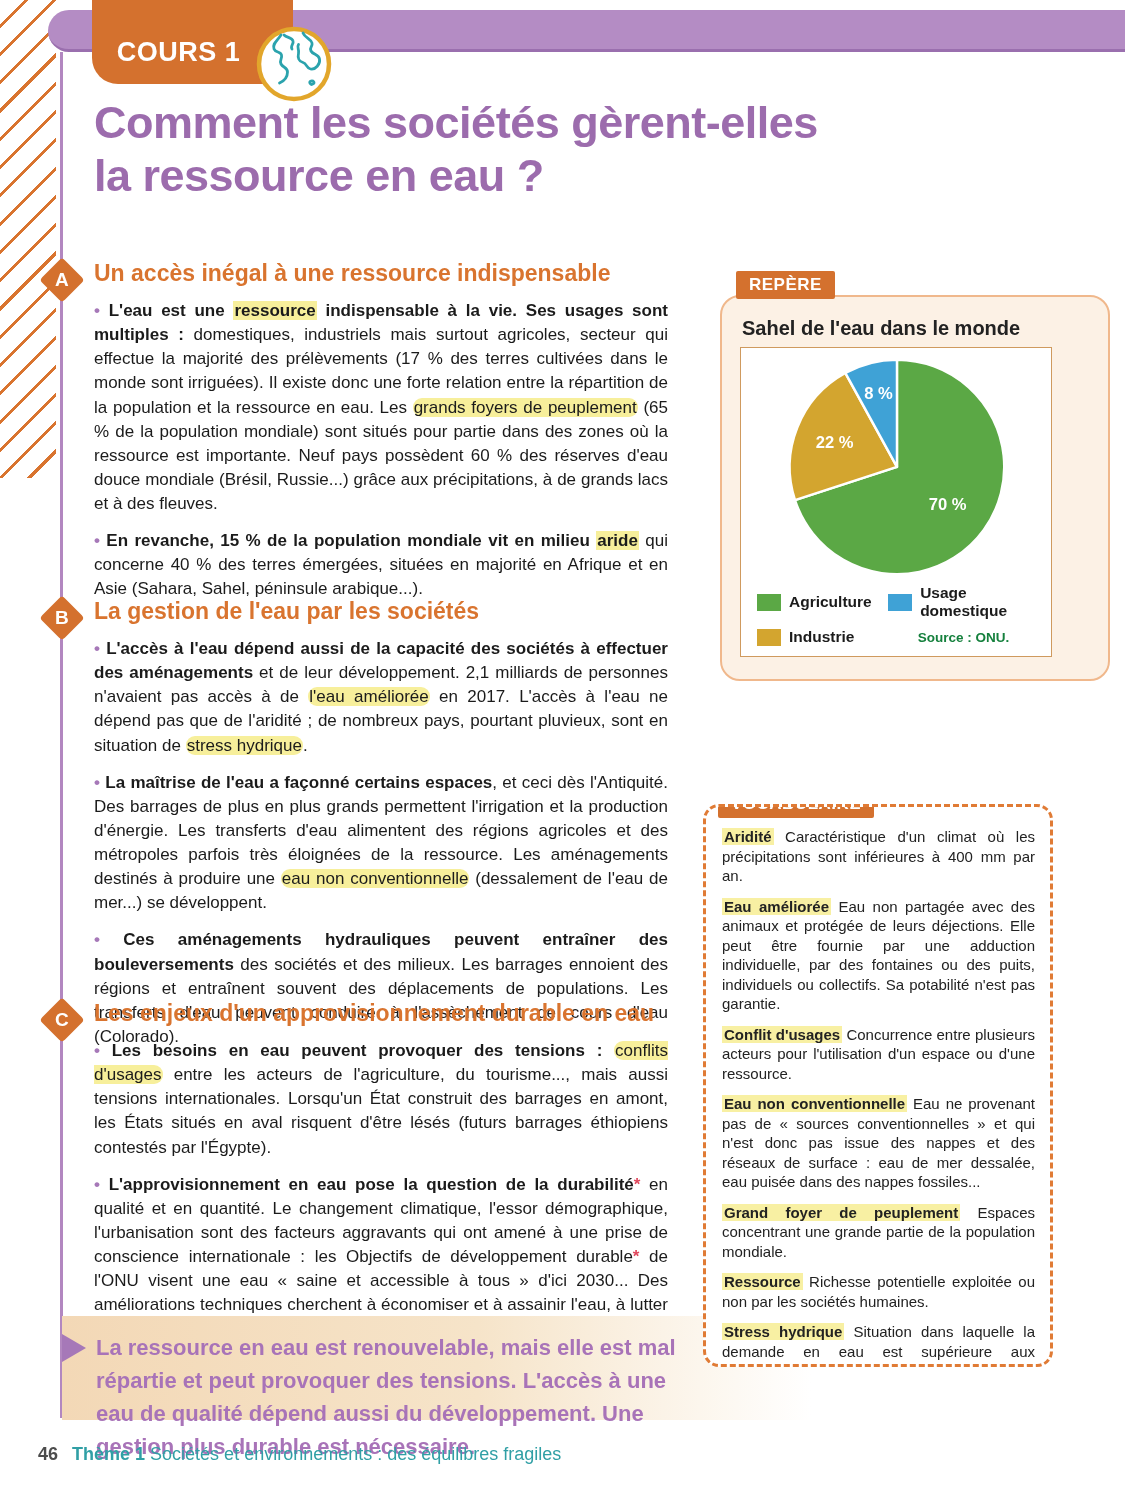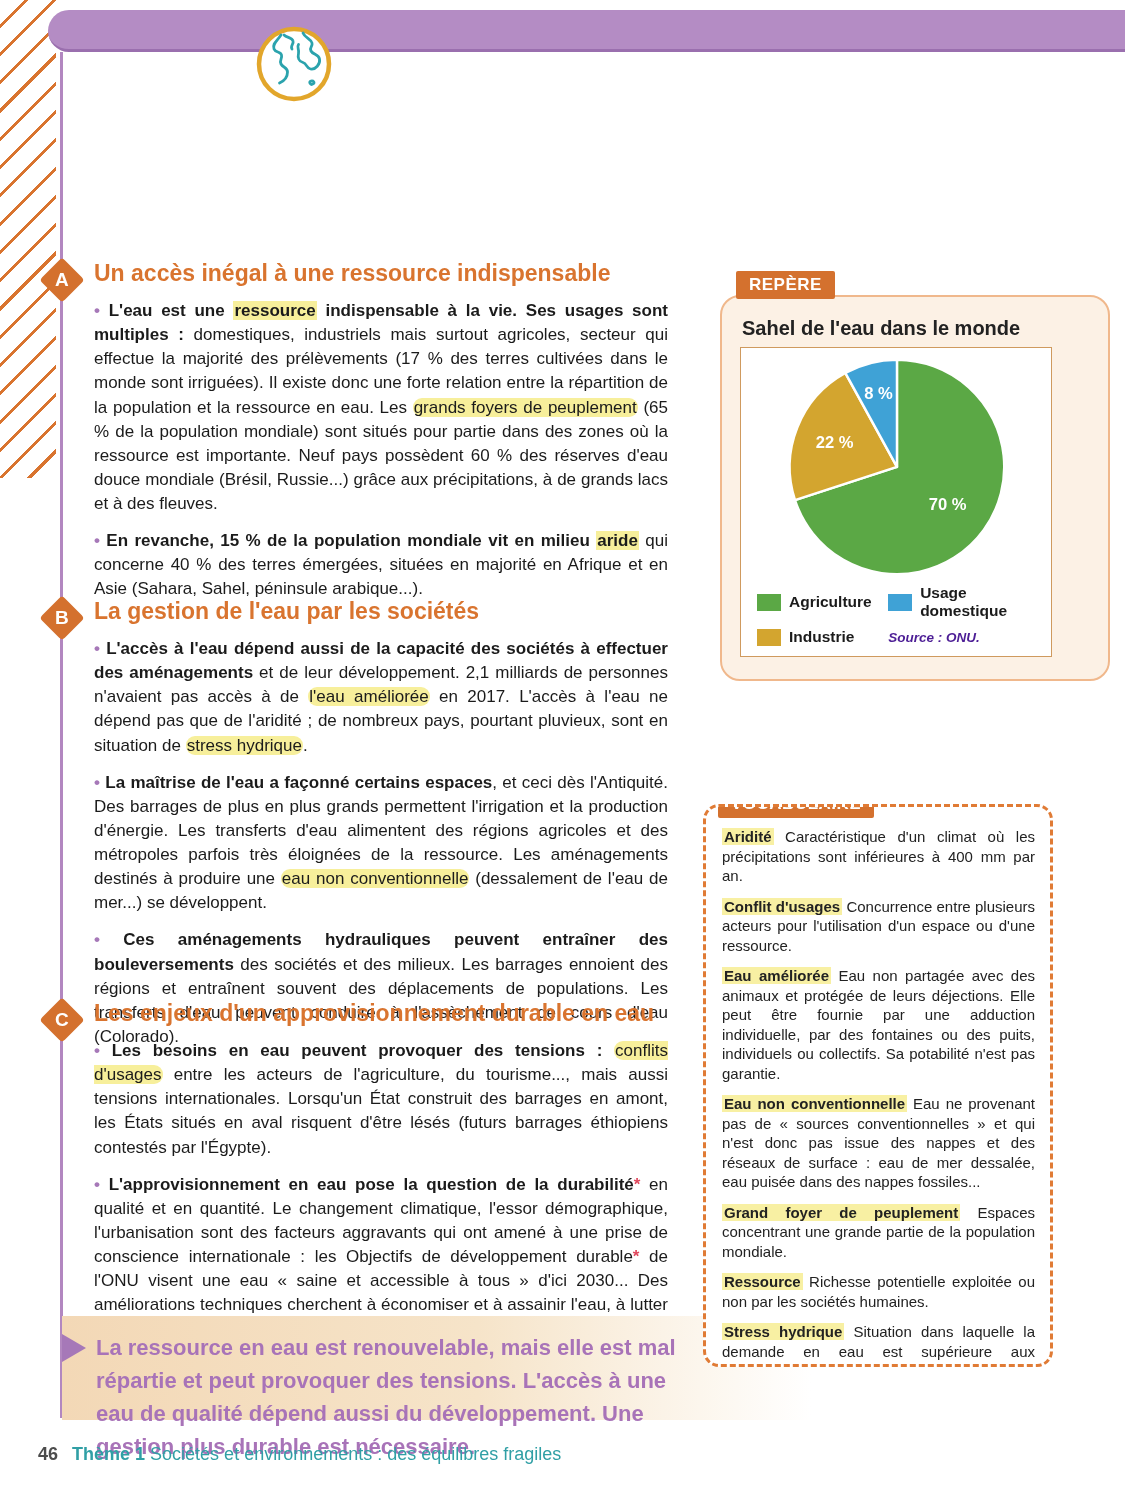--- a/index.html
+++ b/index.html
@@ -59,21 +59,21 @@
   .repere .box-label { left:14px; top:-26px; }
   .repere-title { margin:20px 0 0 20px; font-size:20px; font-weight:bold; color:#222; }
   .chartbox { position:absolute; left:18px; top:50px; width:312px; height:310px;
     background:#fff; border:1px solid #cf9a5e; display:flex; flex-direction:column; }
   .chartbox svg { display:block; }
   .pielabel { fill:#ffffff; font-weight:bold; font-size:17px; font-family:"Liberation Sans",sans-serif; }
   .legend { display:grid; grid-template-columns:1fr 1.15fr; row-gap:8px; padding:2px 12px 10px 16px; margin-top:auto; }
   .legend .li { display:flex; align-items:center; gap:8px; font-size:15.5px; font-weight:bold; color:#1b1b1b; }
   .legend .sw { width:24px; height:17px; flex:0 0 auto; }
   .sw-agri { background:#5ba845; } .sw-ind { background:#d3a52f; } .sw-dom { background:#3fa2d6; }
-  .legend .src { font-size:13.5px; color:#4c1d95; font-weight:bold; text-align:left; align-self:center;font-style:italic; }
+  .legend .src { font-size:13.5px; color:#15803d; font-weight:bold; text-align:center; align-self:center; }
 
   
   .vocab { position:absolute; left:703px; top:804px; width:350px; height:563px;
     background:#fff; border:3px dashed #e07b35; border-radius:16px; padding:20px 15px 10px 16px; overflow:hidden; }
   .vocab .box-label { left:12px; top:-17px; }
   .ventry { font-size:15px; line-height:1.3; color:#222; text-align:justify; margin-bottom:11px; }
   .vterm { font-weight:bold; background:#f8f0a3; padding:0 2px; }
 
   
   .footer { position:absolute; left:38px; top:1444px; font-size:18px; }
@@ -82,31 +82,38 @@
   .theme-title { color:#309fa5; }
 </style>
 </head>
 <body>
 
 <div class="page">
 
   <div class="stripes"></div>
   <div class="band"></div>
 
+  <div class="badge">
+    <span>COURS 1</span>
+  </div>
 
   <svg class="globe" viewBox="0 0 80 80">
     <circle cx="40" cy="40" r="35" fill="#ffffff" stroke="#e2a62b" stroke-width="4.5"></circle>
     <g fill="none" stroke="#2ba3ad" stroke-width="2.8" stroke-linecap="round" stroke-linejoin="round">
       <path d="M27 11 c-4 6 -9 9 -7 14 c1.5 4 6.5 2 7.5 6 c1 4 -2.5 5 -0.5 9 c2 4 6.5 3 6.5 8 c0 5 -3.5 9 -8 11"></path>
       <path d="M30 11 c3 3 8 2 9 6 c1 3 -3 5 -1 8"></path>
       <path d="M49 9 c2 5 8 6 9 10 c1 4 -3 4 -1 8 c2 4 7.5 3 8.5 8 c1 5 -4 11 -9 10 c-4.5 -1 -3.5 -5.5 -7.5 -6.5 c-4 -1 -5.5 -5 -4.5 -9 c1 -4 -2 -6 0 -9"></path>
       <path d="M57 57 c2.5 -0.5 4 1.5 2 3 c-2 1.5 -5 -2 -2 -3 z"></path>
     </g>
   </svg>
 
+  <div class="title">
+    <div>Comment les sociétés gèrent-elles</div>
+    <div>la ressource en eau ?</div>
+  </div>
 
   <div class="rail"></div>
 
   <div class="diamond" style="top:256px">
     <div class="dd">
         <b>A</b>
       </div>
   </div>
   <div class="diamond" style="top:594px">
     <div class="dd">
@@ -171,22 +178,22 @@
           <span>Industrie</span>
         </div>
         <div class="src">Source : ONU.</div>
       </div>
     </div>
   </div>
 
   <div class="vocab">
     <div class="box-label">VOCABULAIRE</div>
     <div class="ventry"><span class="vterm">Aridité</span><span> Caractéristique d'un climat où les précipitations sont inférieures à 400 mm par an.</span></div>
+    <div class="ventry"><span class="vterm">Eau améliorée</span><span> Eau non partagée avec des animaux et protégée de leurs déjections. Elle peut être fournie par une adduction individuelle, par des fontaines ou des puits, individuels ou collectifs. Sa potabilité n'est pas garantie.</span></div>
     <div class="ventry"><span class="vterm">Conflit d'usages</span><span> Concurrence entre plusieurs acteurs pour l'utilisation d'un espace ou d'une ressource.</span></div>
-    <div class="ventry"><span class="vterm">Eau améliorée</span><span> Eau non partagée avec des animaux et protégée de leurs déjections. Elle peut être fournie par une adduction individuelle, par des fontaines ou des puits, individuels ou collectifs. Sa potabilité n'est pas garantie.</span></div>
     <div class="ventry"><span class="vterm">Eau non conventionnelle</span><span> Eau ne provenant pas de « sources conventionnelles » et qui n'est donc pas issue des nappes et des réseaux de surface : eau de mer dessalée, eau puisée dans des nappes fossiles...</span></div>
     <div class="ventry"><span class="vterm">Grand foyer de peuplement</span><span> Espaces concentrant une grande partie de la population mondiale.</span></div>
     <div class="ventry"><span class="vterm">Ressource</span><span> Richesse potentielle exploitée ou non par les sociétés humaines.</span></div>
     <div class="ventry"><span class="vterm">Stress hydrique</span><span> Situation dans laquelle la demande en eau est supérieure aux ressources.</span></div>
   </div>
 
   <div class="footer">
     <span class="pgnum">46</span><span class="theme-label">Thème 1</span>
     <span class="theme-title">Sociétés et environnements : des équilibres fragiles</span>
   </div>

